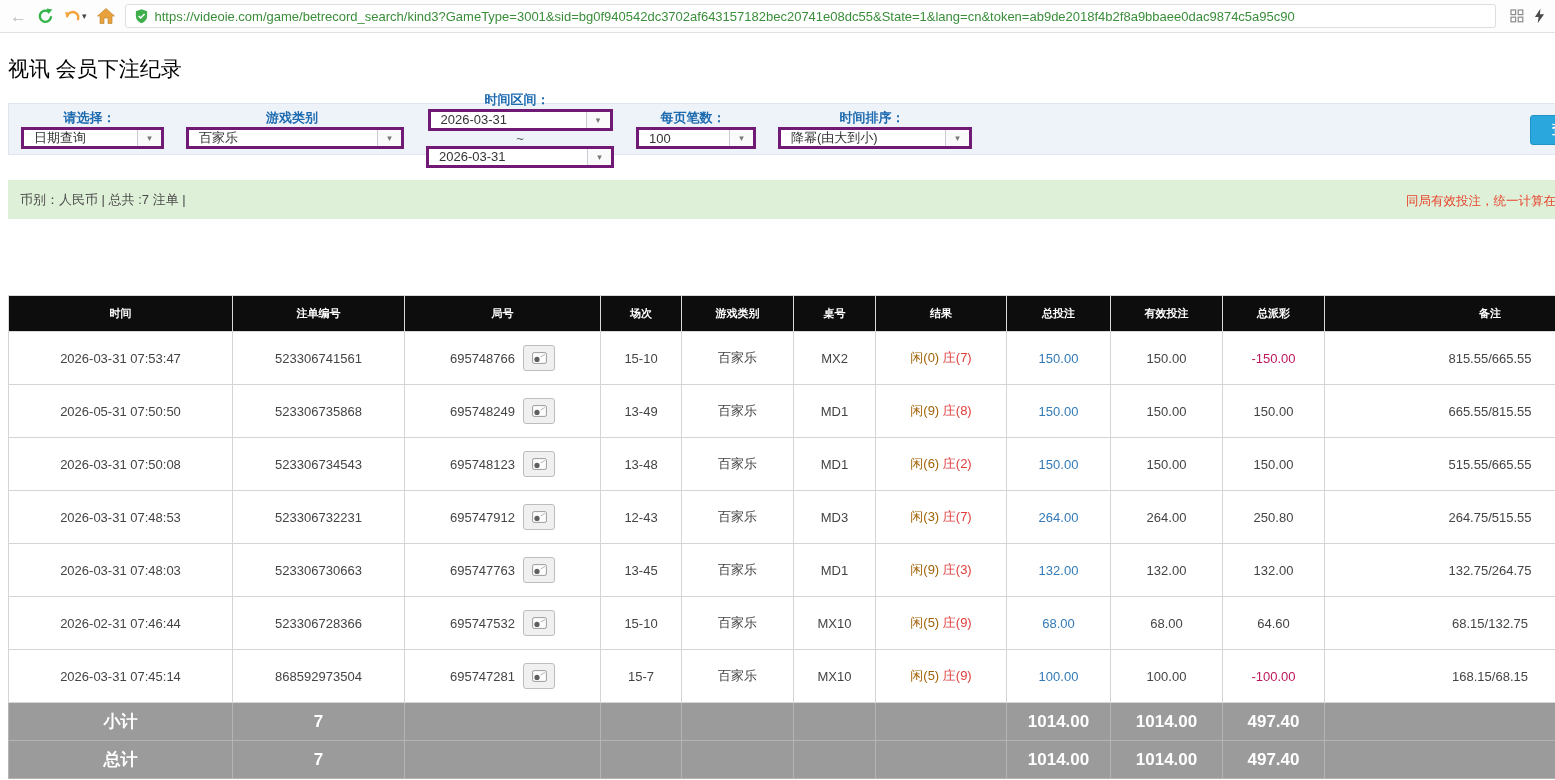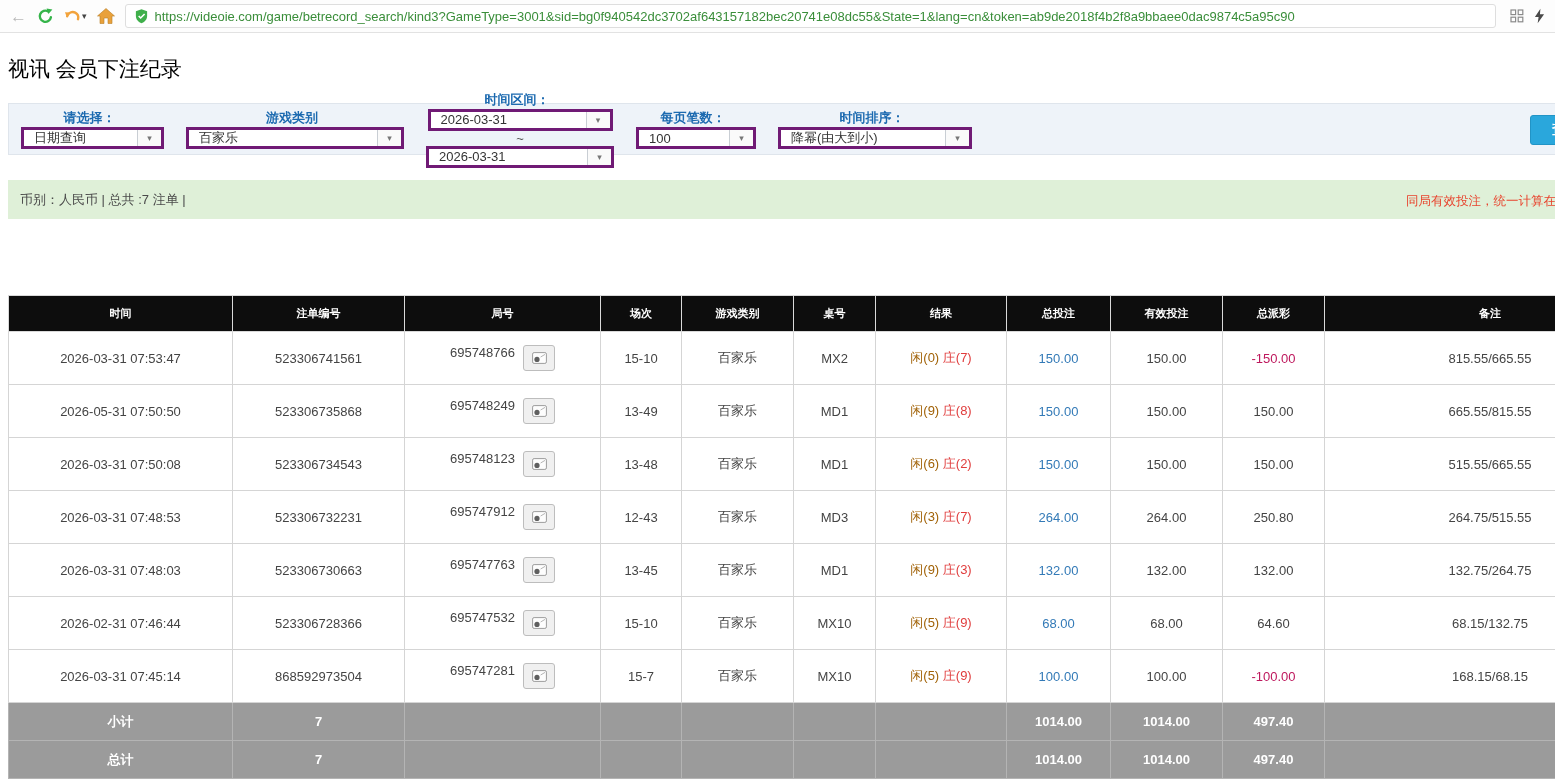--- a/index.html
+++ b/index.html
@@ -46,30 +46,30 @@
   .summary-right { position: absolute; left: 1398px; top: 13px; font-size: 12.5px;
     color: #e8442e; white-space: nowrap; }
 
   
   table.records { margin: 76px 0 0 8px; width: 1647px; border-collapse: collapse;
     table-layout: fixed; font-size: 13px; color: #444; }
   thead th { background: #0d0d0d; color: #fff; height: 36px; font-size: 11px;
     font-weight: bold; border: 1px solid #d9d9d9; }
   tbody td { height: 53px; background: #fff; border: 1px solid #d5d5d5;
     text-align: center; vertical-align: middle; }
-  .round-wrap { display: inline-flex; gap: 8px; }
+  .round-wrap { display: inline-flex; align-items: center; gap: 8px; }
   .replay-btn { width: 32px; height: 26px; background: #f0f0f0; border: 1px solid #bdbdbd;
     border-radius: 3px; display: inline-flex; align-items: center; justify-content: center;
     cursor: pointer; }
   .res-player { color: #a16207; margin-right: 0; }
   .res-banker { color: #e03c3c; }
   .bet-link { color: #337ab7; text-decoration: none; cursor: pointer; }
   td.neg { color: #be185d; }
   .foot-row td { background: #9b9b9b; color: #fff; font-weight: bold; height: 38px;
-    border: 1px solid #b4b4b4; text-align: center; font-size: 13px; }
+    border: 1px solid #b4b4b4; text-align: center; font-size: 17px; }
 </style>
 </head>
 <body>
 
 <div class="topbar">
   <span class="nav-glyph back">←</span>
   <span class="icon-btn">
     <svg width="17" height="17" viewBox="0 0 17 17">
       <path d="M13.9 9.2 A5.6 5.6 0 1 1 11.2 3.4" fill="none" stroke="#35b44a" stroke-width="2.4" stroke-linecap="round"></path>
       <polygon points="9.6,0.4 15.4,1.6 11.4,6.0" fill="#35b44a"></polygon>

